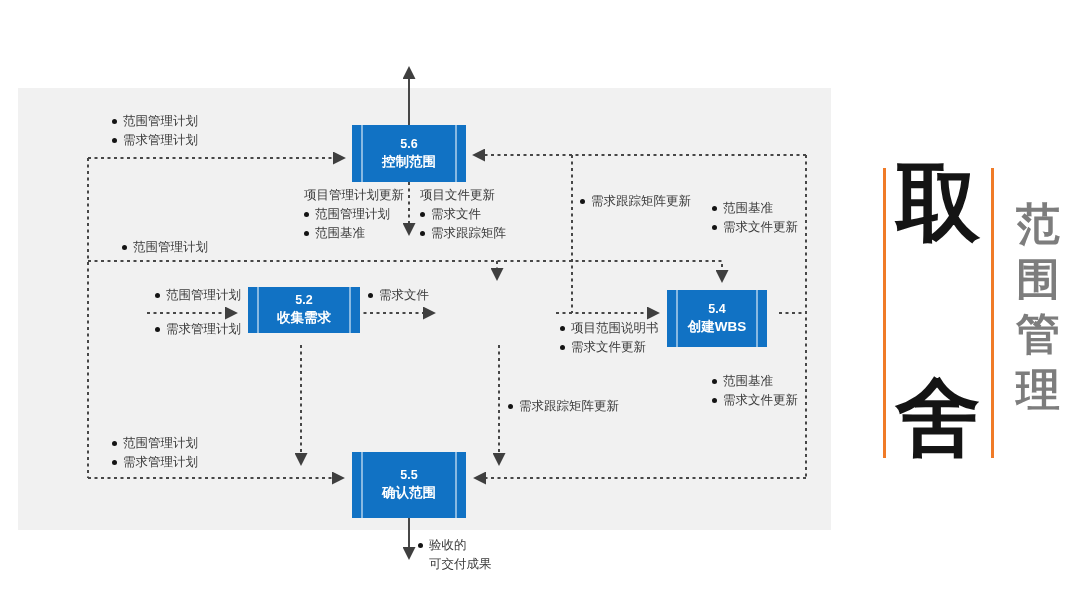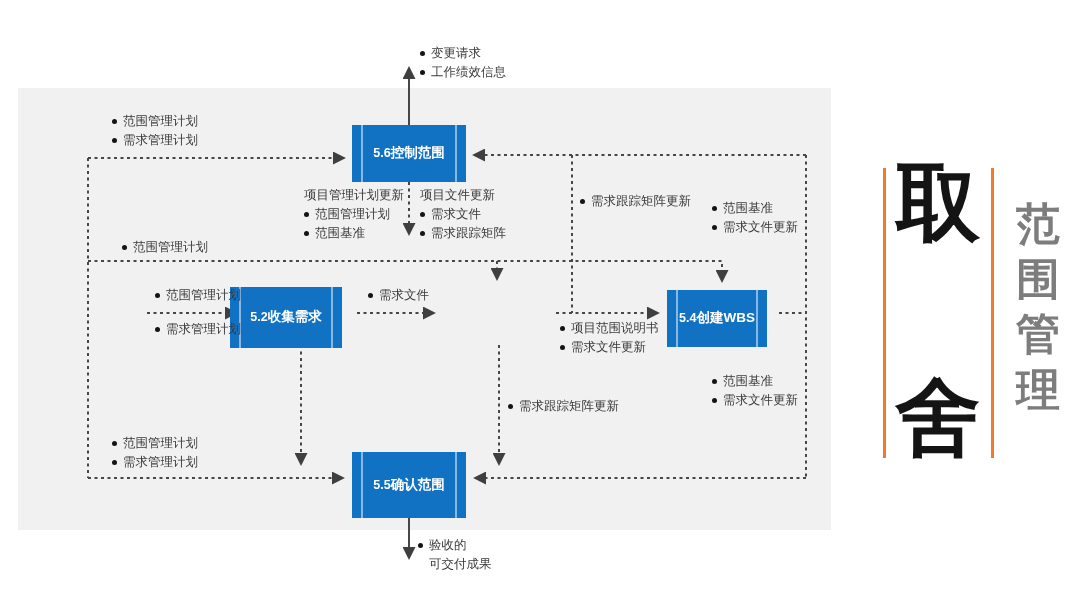--- a/index.html
+++ b/index.html
@@ -2,21 +2,21 @@
 <html><head>
 <meta charset="utf-8">
 <style>
   html,body{margin:0;padding:0;background:#ffffff;}
   .stage{position:relative;width:1080px;height:600px;background:#ffffff;overflow:hidden;
          font-family:"Liberation Sans","DejaVu Sans",sans-serif;}
   .panel{position:absolute;left:18px;top:88px;width:813px;height:442px;background:#f1f1f1;}
   svg.wires{position:absolute;left:0;top:0;z-index:2;}
   .dashed{fill:none;stroke:#474747;stroke-width:2;stroke-dasharray:3 3.5;}
   .solid{fill:none;stroke:#474747;stroke-width:2;}
-  .pbox{position:absolute;z-index:3;background:#1172c4;color:#ffffff;display:flex;flex-direction:row;
+  .pbox{position:absolute;z-index:3;background:#1172c4;color:#ffffff;display:flex;flex-direction:column;
         align-items:center;justify-content:center;text-align:center;font-weight:bold;line-height:1.35;}
   .pbox::before,.pbox::after{content:"";position:absolute;top:0;bottom:0;width:2px;background:rgba(255,255,255,0.5);}
   .pbox::before{left:9px;} .pbox::after{right:9px;}
   .pbox .num{font-size:12.5px;} .pbox .nm{font-size:13.5px;}
   .lbl{position:absolute;z-index:4;font-size:12.5px;color:#3b3b3b;line-height:1.5;white-space:nowrap;}
   .lbl .ttl{margin-left:0;}
   .li{display:flex;align-items:flex-start;gap:6px;}
   .dot{flex:0 0 auto;width:5px;height:5px;border-radius:50%;background:#141414;margin-top:7px;}
   .li .tx{white-space:pre-line;}
   .accent-line{position:absolute;top:168px;width:2.5px;height:290px;background:#f07b28;z-index:1;}
@@ -54,47 +54,37 @@
     <path class="dashed" d="M779 313 H806"></path>
     <path class="dashed" d="M88 478 H343" marker-end="url(#arr)"></path>
     <path class="dashed" d="M806 478 H475" marker-end="url(#arr)"></path>
     <path class="dashed" d="M301 345 V464" marker-end="url(#arr)"></path>
     <path class="dashed" d="M499 345 V464" marker-end="url(#arr)"></path>
 
     <path class="solid" d="M409 125 V68" marker-end="url(#arr)"></path>
     <path class="solid" d="M409 509 V558" marker-end="url(#arr)"></path>
   </svg>
 
-  <div class="pbox" style="left:230px;top:287px;width:112px;height:61px">
+  <div class="pbox" style="left:248px;top:287px;width:112px;height:46px">
     <div class="num">5.2</div>
     <div class="nm">收集需求</div>
   </div>
   <div class="pbox" style="left:667px;top:290px;width:100px;height:57px">
     <div class="num">5.4</div>
     <div class="nm">创建WBS</div>
   </div>
   <div class="pbox" style="left:352px;top:452px;width:114px;height:66px">
     <div class="num">5.5</div>
     <div class="nm">确认范围</div>
   </div>
   <div class="pbox" style="left:352px;top:125px;width:114px;height:57px">
     <div class="num">5.6</div>
     <div class="nm">控制范围</div>
   </div>
 
-  <div class="lbl" style="left:420px;top:44px">
-    <div class="li">
-        <span class="dot"></span>
-        <span class="tx">变更请求</span>
-      </div>
-    <div class="li">
-        <span class="dot"></span>
-        <span class="tx">工作绩效信息</span>
-      </div>
-  </div>
 
   <div class="lbl" style="left:112px;top:112px">
     <div class="li">
         <span class="dot"></span>
         <span class="tx">范围管理计划</span>
       </div>
     <div class="li">
         <span class="dot"></span>
         <span class="tx">需求管理计划</span>
       </div>

